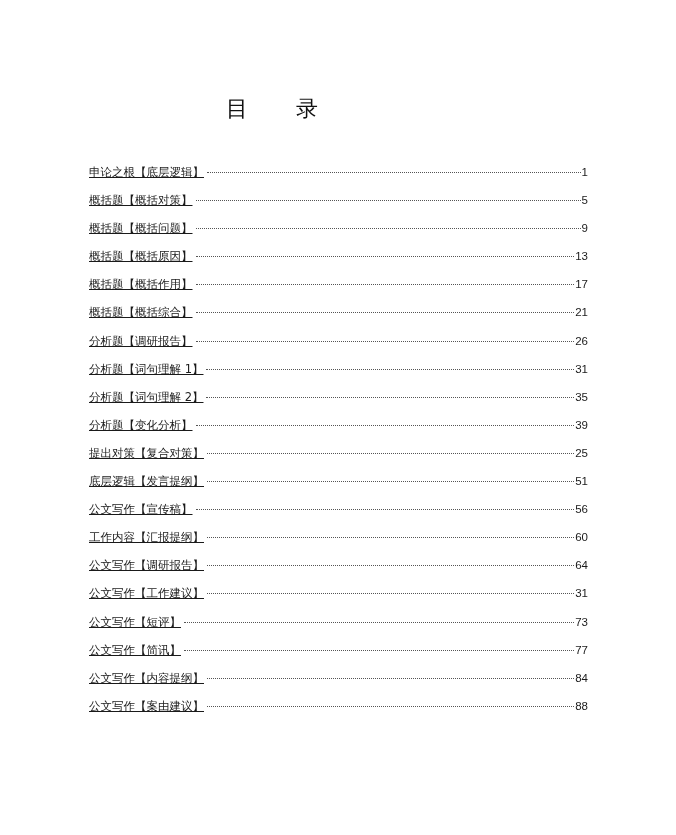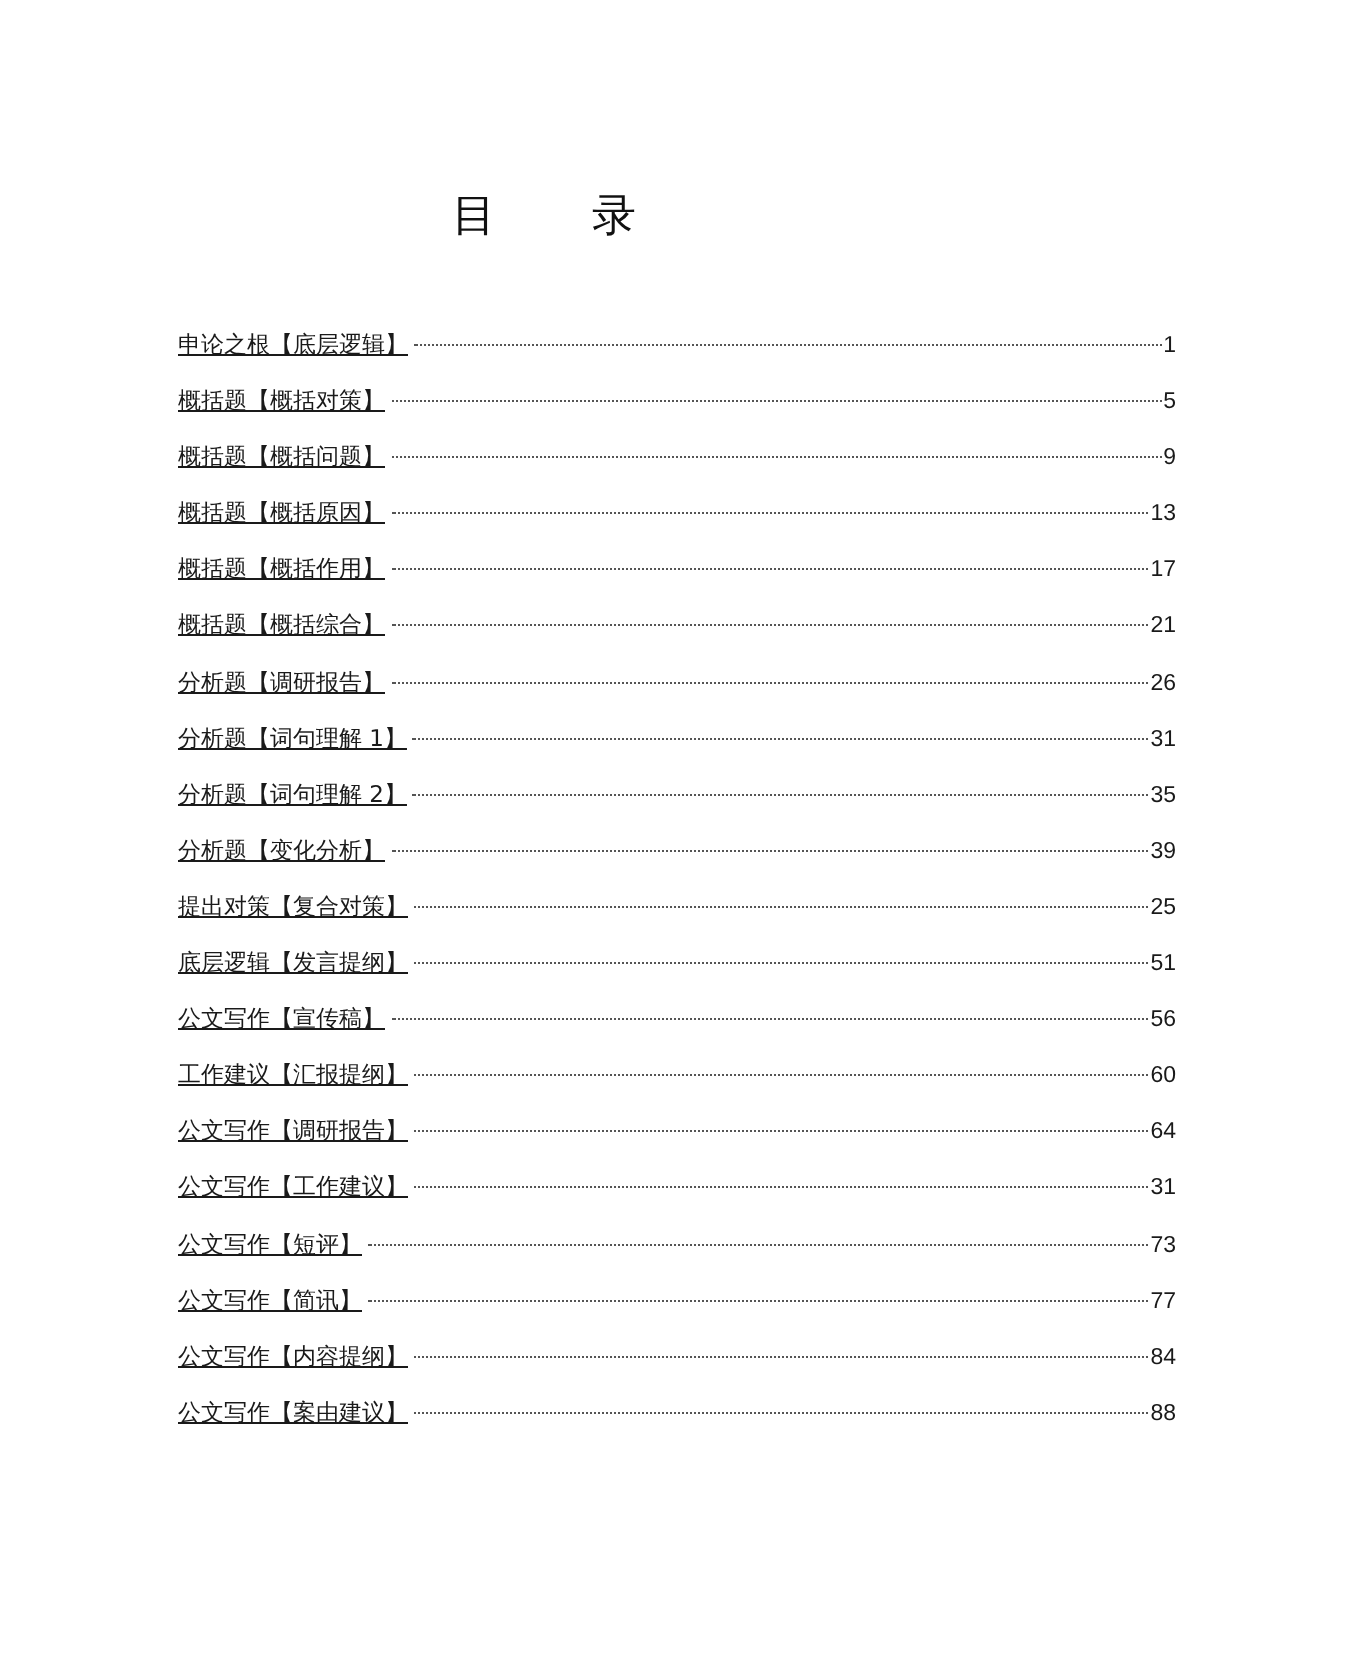--- a/index.html
+++ b/index.html
@@ -145,21 +145,21 @@
         <span class="toc-label">底层逻辑【发言提纲】</span>
         <span class="toc-dots"></span>
         <span class="toc-page">51</span>
       </li>
     <li class="toc-row">
         <span class="toc-label">公文写作【宣传稿】</span>
         <span class="toc-dots"></span>
         <span class="toc-page">56</span>
       </li>
     <li class="toc-row">
-        <span class="toc-label">工作建议【汇报提纲】</span>
+        <span class="toc-label">工作内容【汇报提纲】</span>
         <span class="toc-dots"></span>
         <span class="toc-page">60</span>
       </li>
     <li class="toc-row">
         <span class="toc-label">公文写作【调研报告】</span>
         <span class="toc-dots"></span>
         <span class="toc-page">64</span>
       </li>
     <li class="toc-row">
         <span class="toc-label">公文写作【工作建议】</span>

